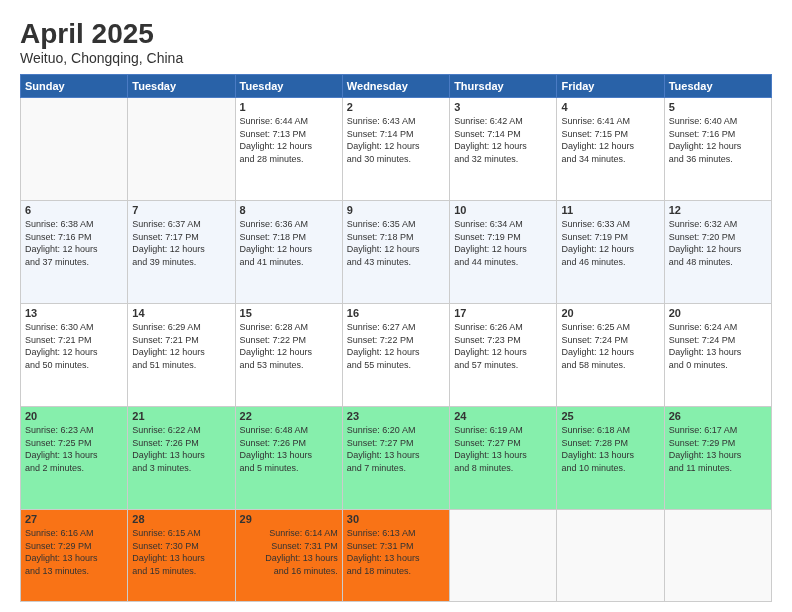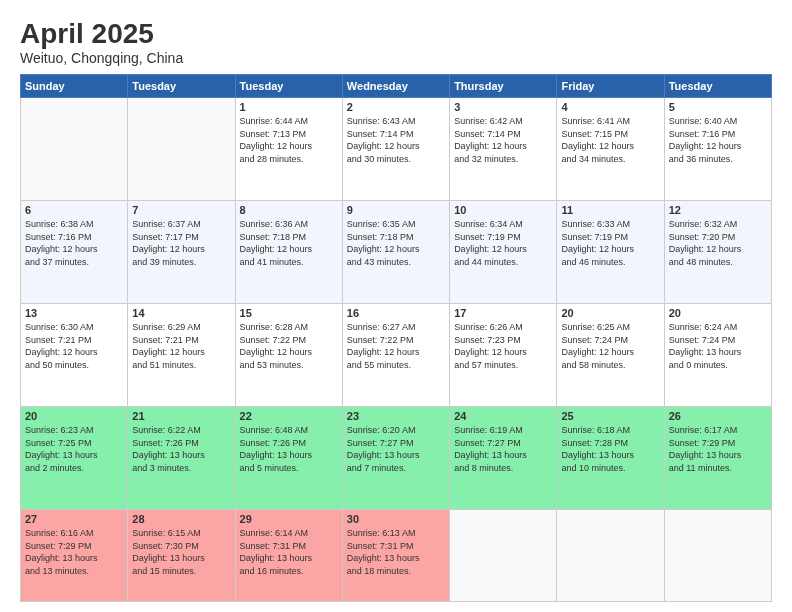--- a/index.html
+++ b/index.html
@@ -302,38 +302,38 @@
 and 10 minutes.</div>
           </td>
           <td>
             <span class="day-num">26</span>
             <div class="day-info" style="white-space: pre-line;">Sunrise: 6:17 AM
 Sunset: 7:29 PM
 Daylight: 13 hours
 and 11 minutes.</div>
           </td>
         </tr>
-        <tr style="background: #fca5a5;">
+        <tr style="background: #f97316;">
           <td>
             <span class="day-num">27</span>
             <div class="day-info" style="white-space: pre-line;">Sunrise: 6:16 AM
 Sunset: 7:29 PM
 Daylight: 13 hours
 and 13 minutes.</div>
           </td>
           <td>
             <span class="day-num">28</span>
             <div class="day-info" style="white-space: pre-line;">Sunrise: 6:15 AM
 Sunset: 7:30 PM
 Daylight: 13 hours
 and 15 minutes.</div>
           </td>
           <td>
             <span class="day-num">29</span>
-            <div class="day-info" style="white-space: pre-line;">Sunrise: 6:14 AM
+            <div class="day-info" style="white-space: pre-line; text-align: right;">Sunrise: 6:14 AM
 Sunset: 7:31 PM
 Daylight: 13 hours
 and 16 minutes.</div>
           </td>
           <td>
             <span class="day-num">30</span>
             <div class="day-info" style="white-space: pre-line;">Sunrise: 6:13 AM
 Sunset: 7:31 PM
 Daylight: 13 hours
 and 18 minutes.</div>

